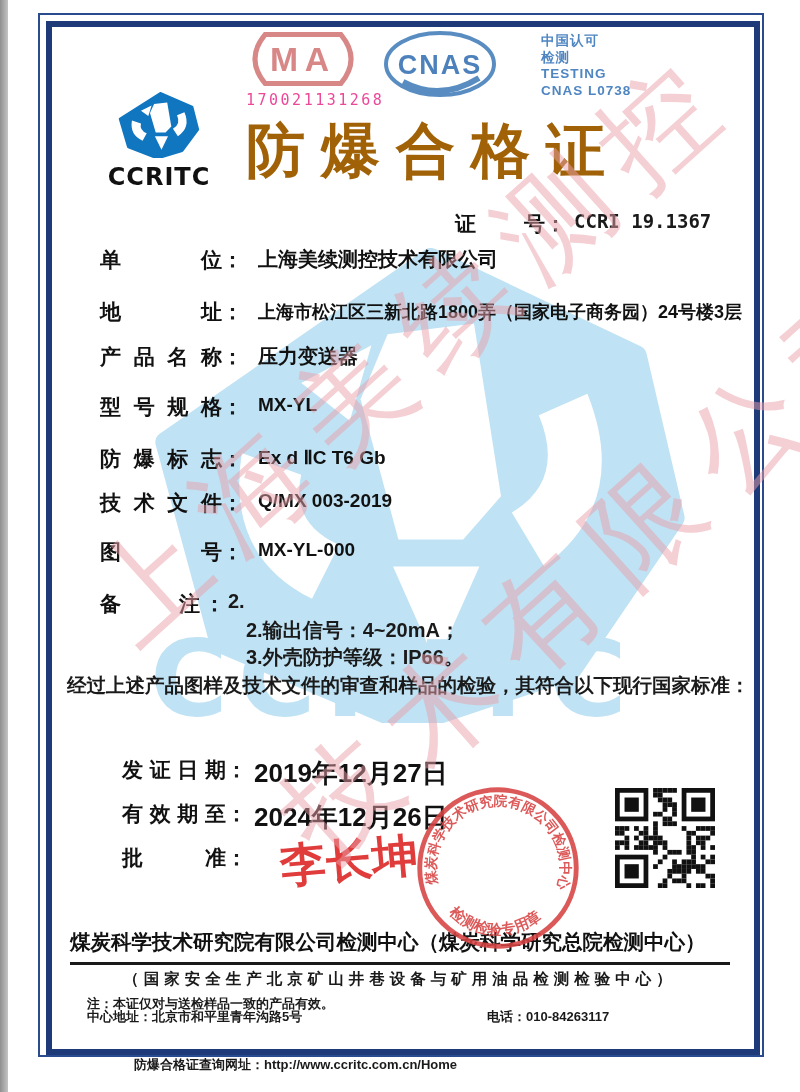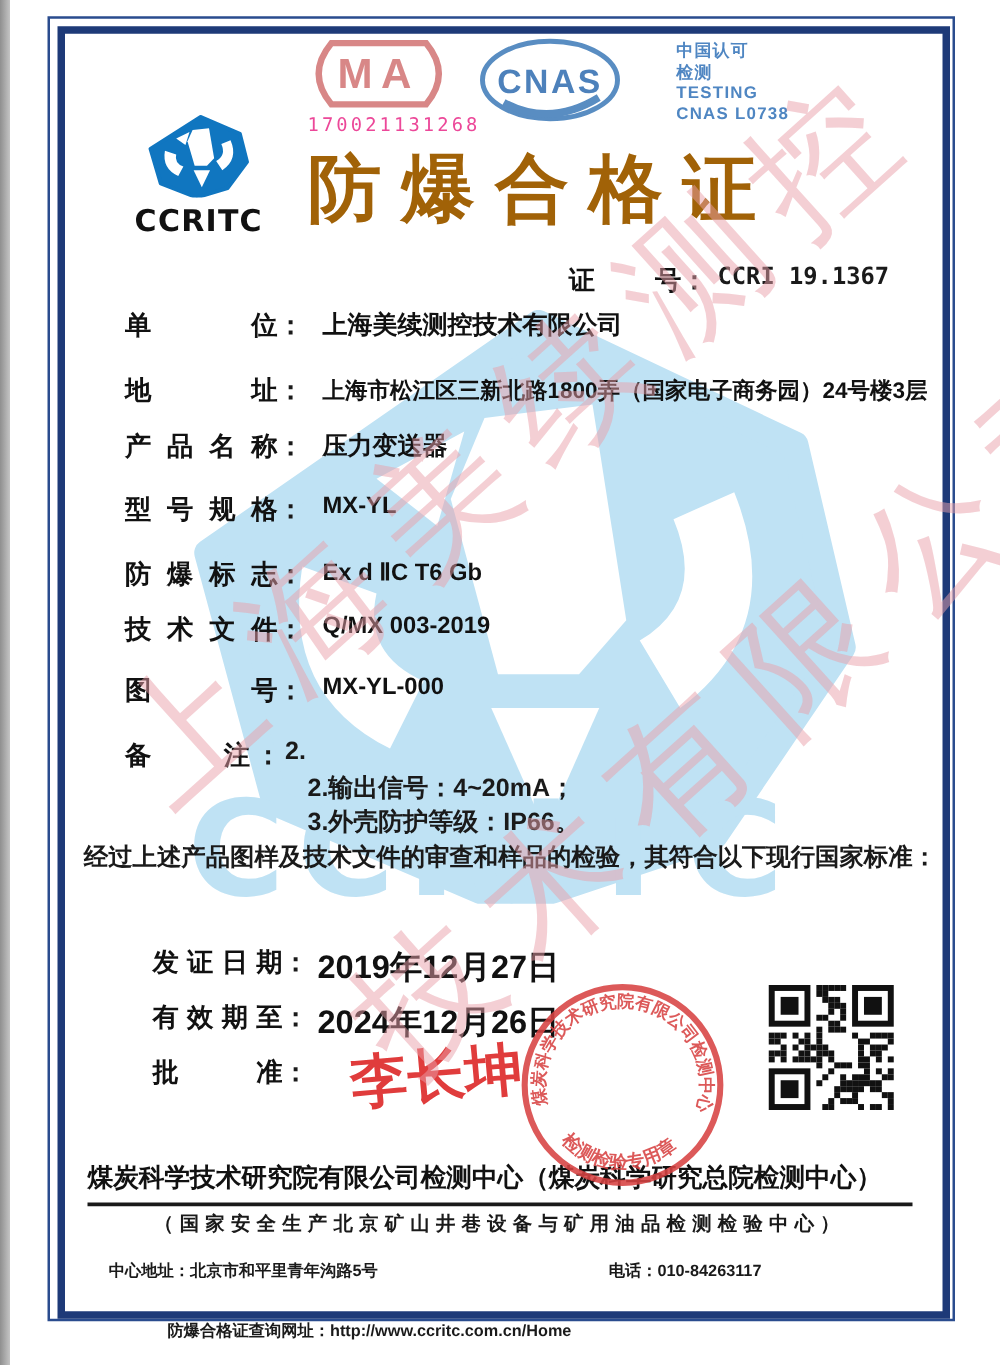--- a/index.html
+++ b/index.html
@@ -316,19 +316,20 @@
       <rect x="70" y="0" width="35" height="35" fill="#111"></rect>
       <rect x="75" y="5" width="25" height="25" fill="#fff"></rect>
       <rect x="80" y="10" width="15" height="15" fill="#111"></rect>
       <rect x="0" y="70" width="35" height="35" fill="#111"></rect>
       <rect x="5" y="75" width="25" height="25" fill="#fff"></rect>
       <rect x="10" y="80" width="15" height="15" fill="#111"></rect>
     </svg>
 
   <div class="issuer">煤炭科学技术研究院有限公司检测中心（煤炭科学研究总院检测中心）</div>
   <div class="issuer-sub">（国家安全生产北京矿山井巷设备与矿用油品检测检验中心）</div>
+  <div class="note n1">注：本证仅对与送检样品一致的产品有效。</div>
   <div class="note n2">中心地址：北京市和平里青年沟路5号</div>
   <div class="phone">电话：010-84263117</div>
   <div class="note n3">防爆合格证查询网址：http://www.ccritc.com.cn/Home</div>
 
   <div class="wm-pink l1">上海美续测控</div>
   <div class="wm-pink l2">技术有限公司</div>
 </div>
 
 </body></html>

